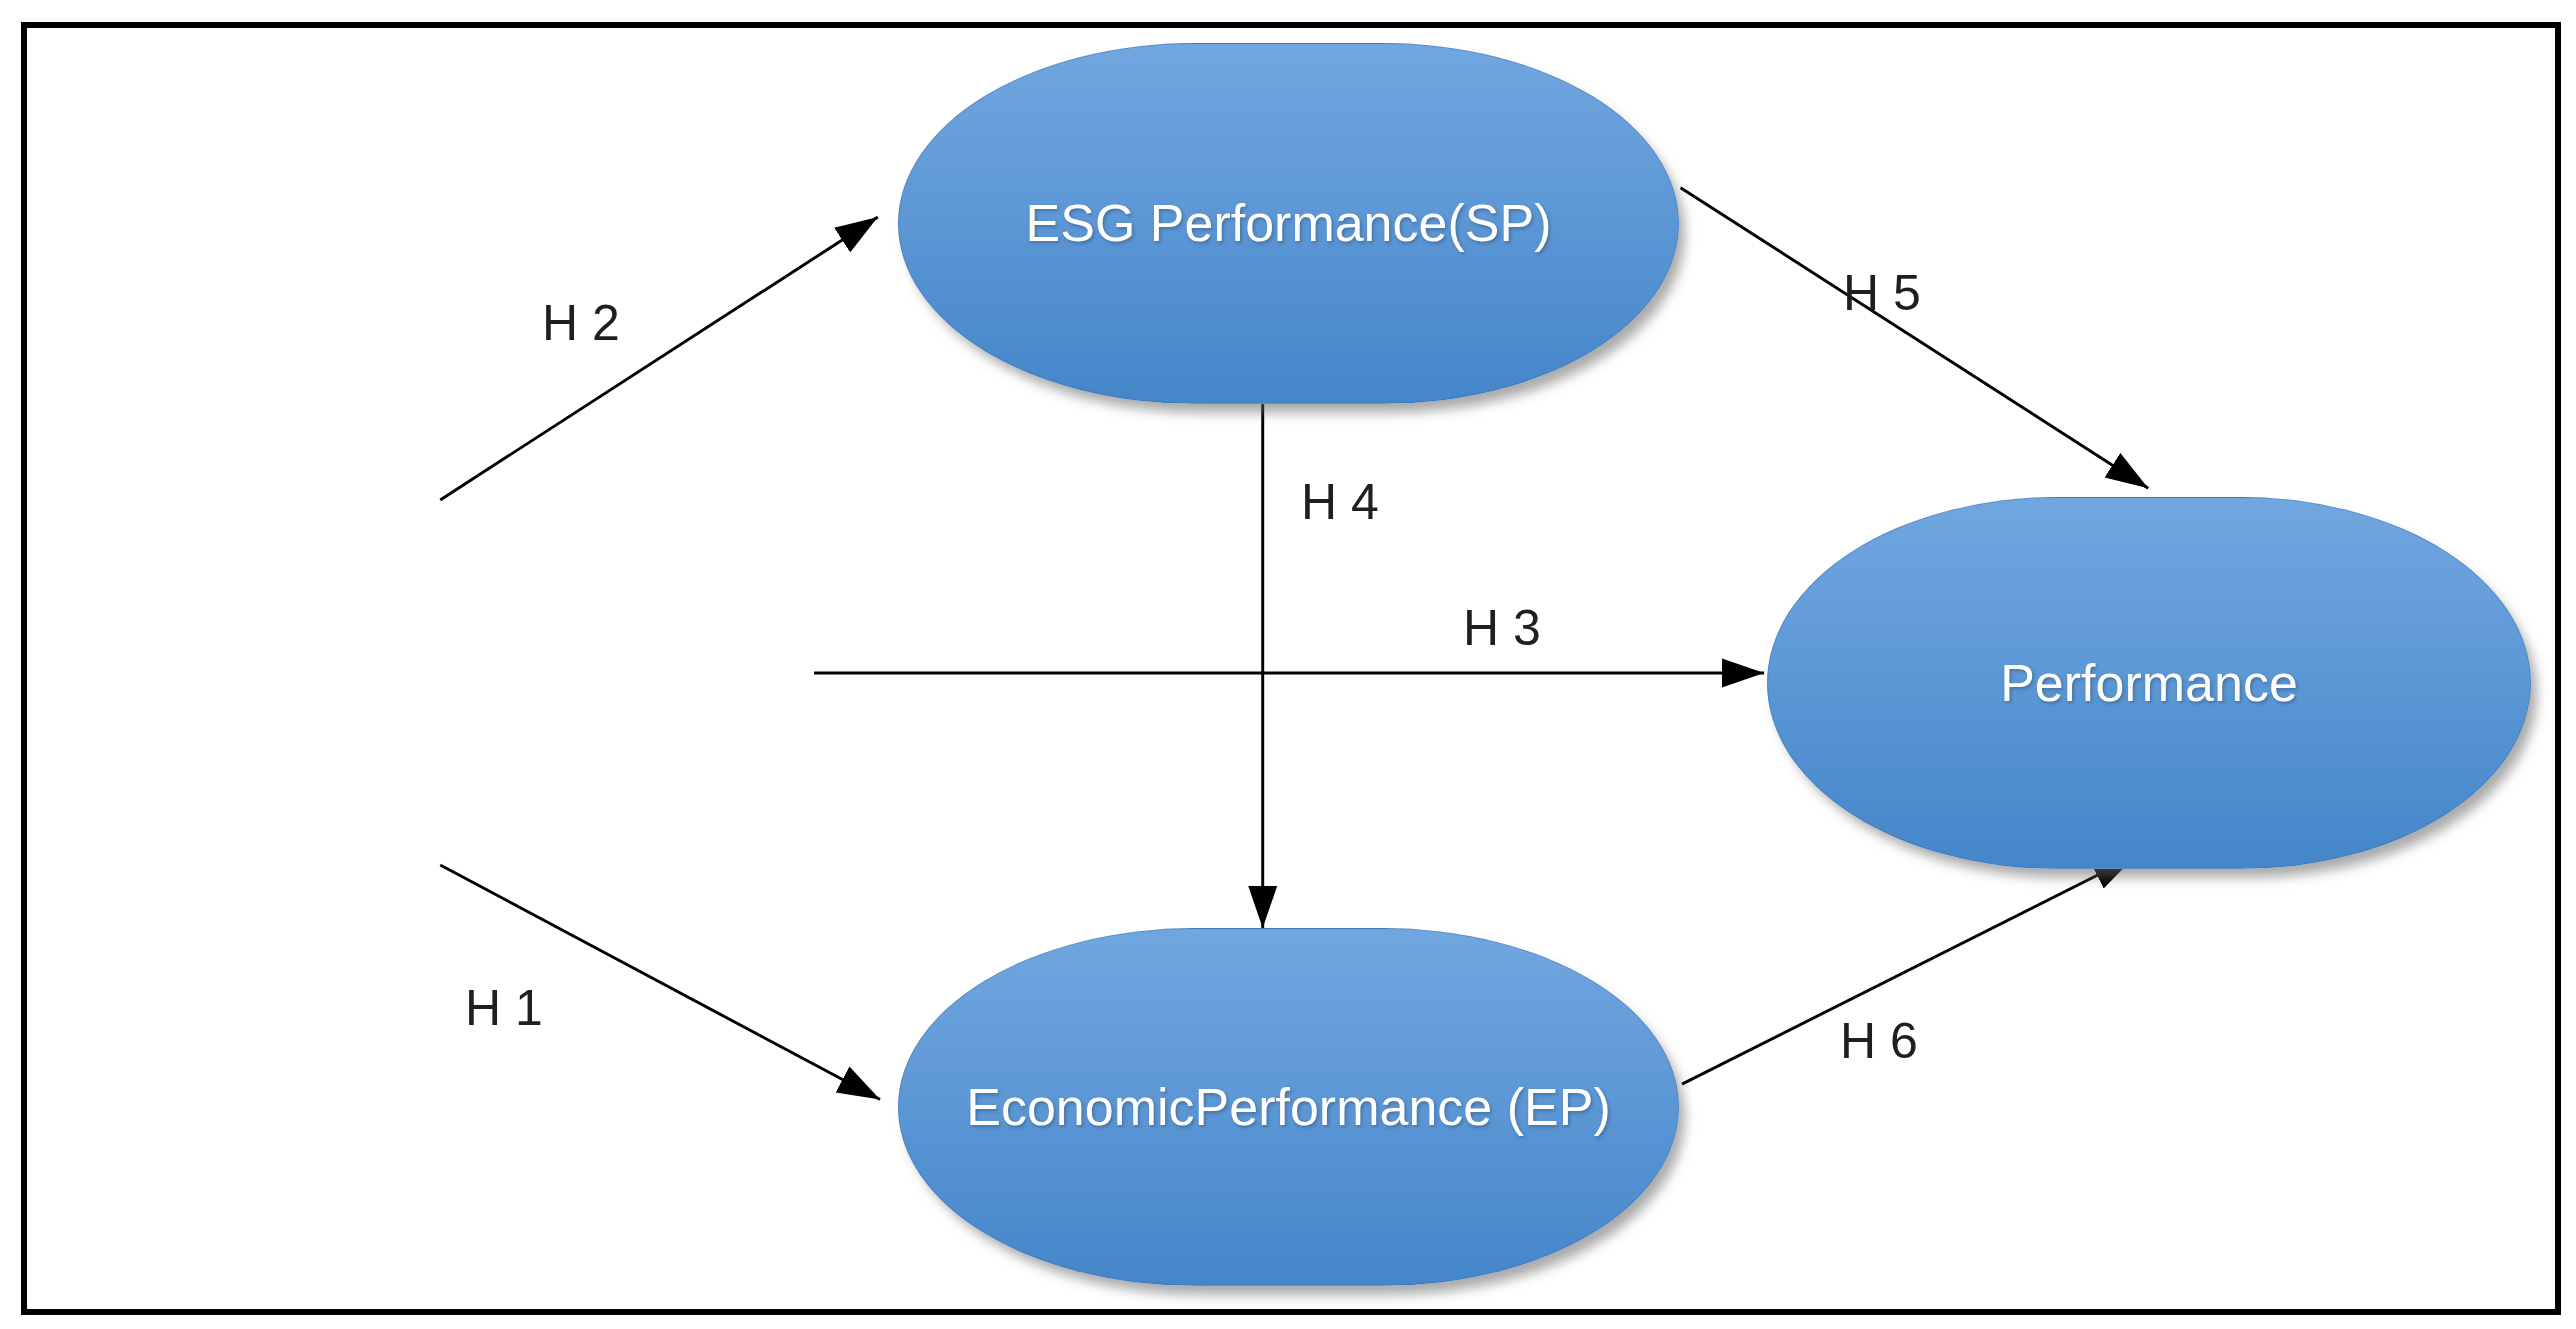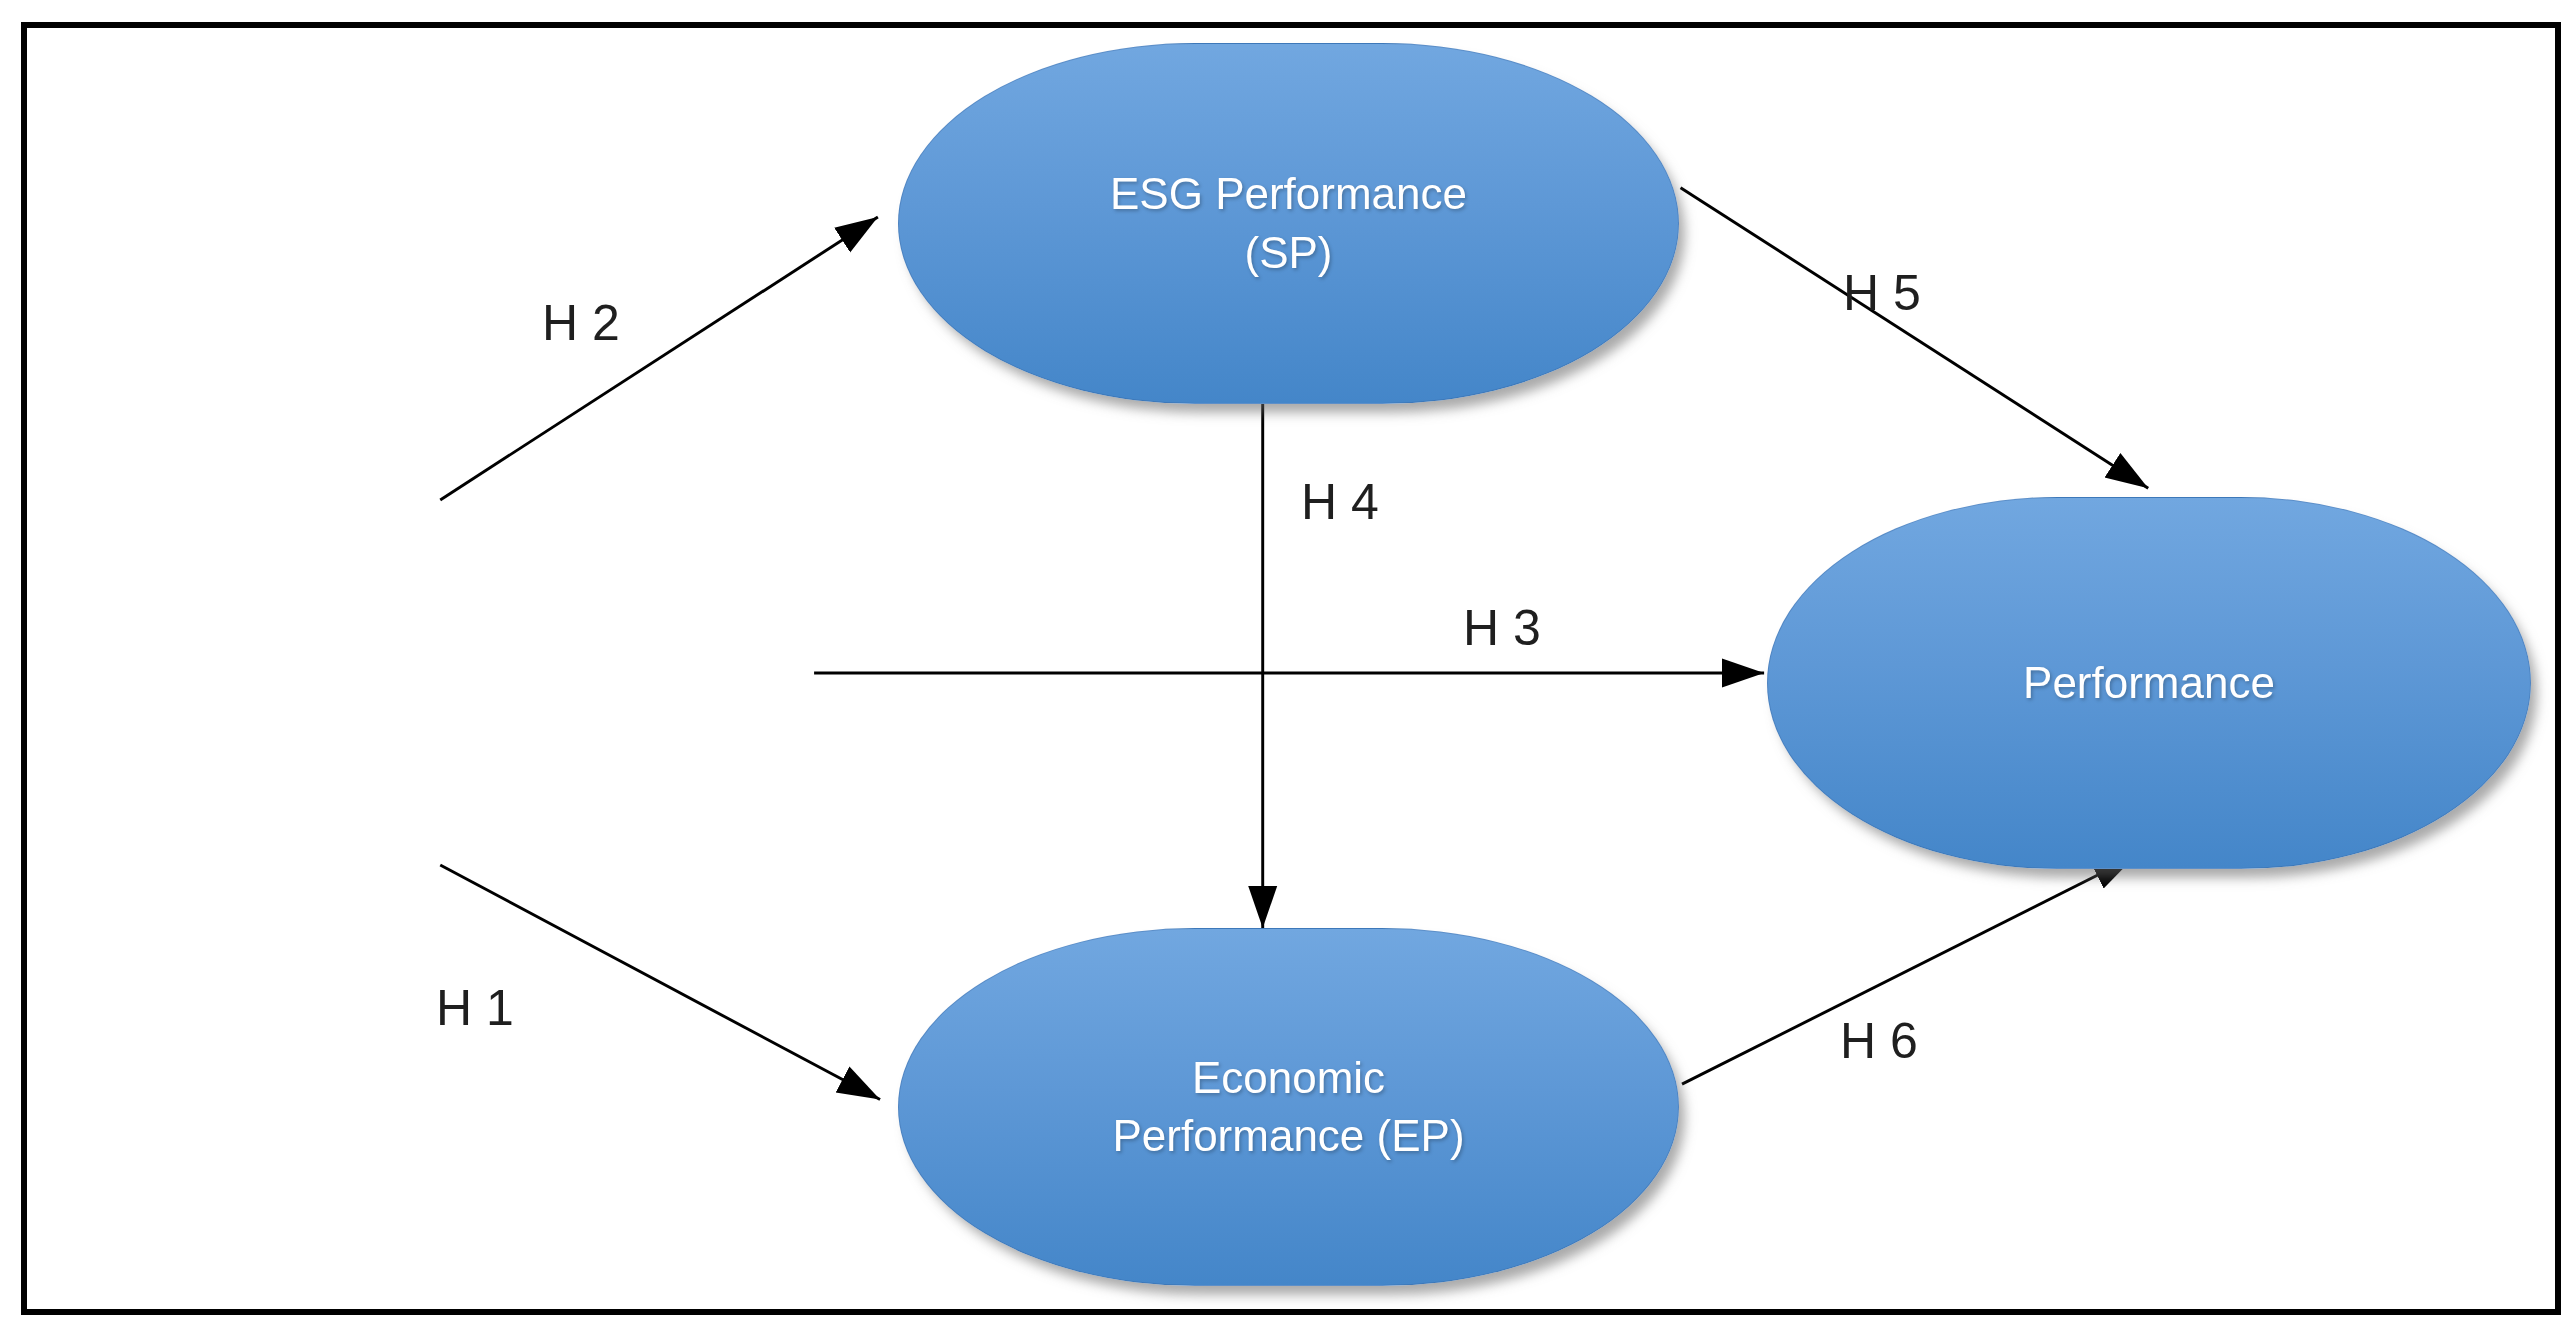--- a/index.html
+++ b/index.html
@@ -25,47 +25,47 @@
     box-sizing: border-box;
   }
   .arrows-layer {
     position: absolute;
     left: 0;
     top: 0;
   }
   .node {
     position: absolute;
     display: flex;
-    flex-direction: column;
+    flex-direction: row;
     align-items: center;
     justify-content: center;
     text-align: center;
     box-sizing: border-box;
     border-radius: 38% / 50%;
     background: linear-gradient(180deg, #71A7E0 0%, #5E98D6 45%, #4486C9 100%);
     border: 1.5px solid rgba(45, 90, 150, 0.30);
     box-shadow: 7.3px 10.3px 11.7px -1.5px rgba(100, 100, 100, 0.55);
     color: #ffffff;
-    font-size: 44px;
+    font-size: 52px;
     line-height: 1.32;
     text-shadow: 1.5px 2.2px 3.7px rgba(0, 0, 0, 0.25);
   }
   .node .line:empty { display: none; }
   #node-vc { left: 55px;   top: 499px;  width: 766px; height: 370px; }
   #node-sp { left: 898px; top: 43px;   width: 781px; height: 361px; }
   #node-sl { left: 1767px; top: 497px;  width: 764px; height: 372px; }
   #node-ep { left: 898px; top: 928px; width: 781px; height: 358px; text-align: center; }
   .edge-label {
     position: absolute;
     transform: translate(-50%, -50%);
     color: #1f1f1f;
     font-size: 50px;
     white-space: pre;
   }
-  #label-h1 { left: 475px;  top: 1008px; text-align: right; }
+  #label-h1 { left: 504px;  top: 1008px; text-align: right; }
   #label-h2 { left: 581px;  top: 323px; }
   #label-h3 { left: 1502px; top: 628px; }
   #label-h4 { left: 1340px; top: 502px; }
   #label-h5 { left: 1882px; top: 293px; }
   #label-h6 { left: 1879px; top: 1041px; }
 </style>
 </head>
 <body>
 
 <div id="canvas">

